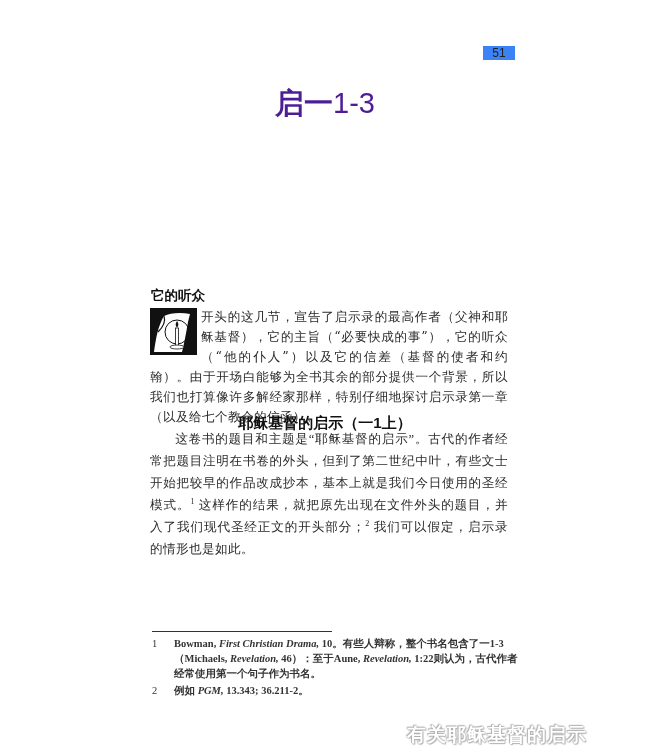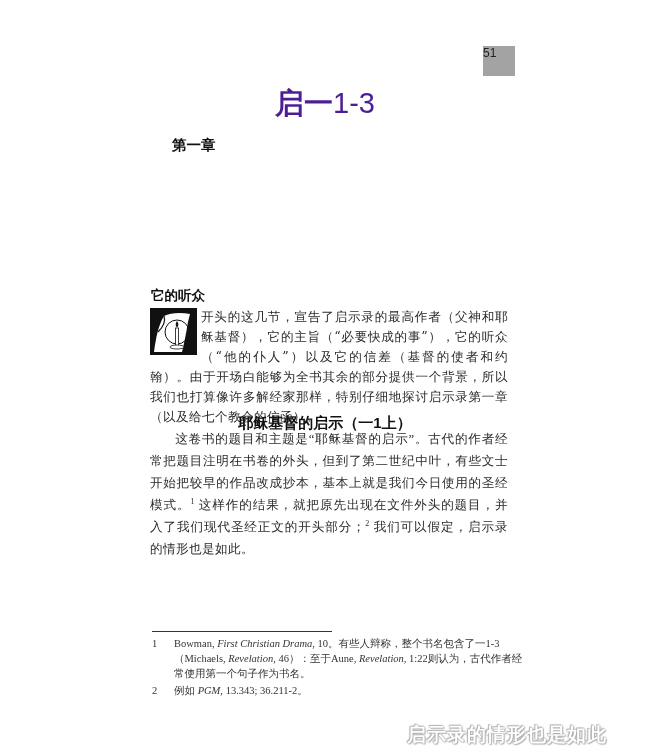--- a/index.html
+++ b/index.html
@@ -1,21 +1,21 @@
 <!DOCTYPE html>
 <html><head>
   <meta charset="utf-8">
   <style>
     html, body { margin: 0; padding: 0; background: #ffffff; }
     body { width: 650px; height: 750px; position: relative; overflow: hidden; color: #1a1a1a; }
 
     .page-num {
-      position: absolute; left: 483px; top: 46px; width: 32px; height: 30px;
-      background: #a3a3a3; font-family: "Liberation Sans", sans-serif;
-      font-size: 12px; line-height: 14px; color: #222;
+      position: absolute; left: 483px; top: 46px; width: 32px; height: 14px;
+      background: #3b82f6; font-family: "Liberation Sans", sans-serif;
+      font-size: 12px; line-height: 14px; text-align: center; color: #222;
     }
     .chapter-title {
       position: absolute; left: 0; width: 650px; top: 84px; text-align: center;
       font-family: "Liberation Sans", sans-serif; font-size: 29px; font-weight: bold; color: #4c1d95;
       letter-spacing: 0;
     }
     .chapter-title .num { font-weight: normal; }
 
     .scripture {
       position: absolute; left: 172px; top: 136px; width: 315px;
@@ -48,38 +48,37 @@
     }
     .body-text p { margin: 0; line-height: 22px; text-indent: 2em; text-align: justify; letter-spacing: 0.4px; }
 
     .fn-rule { position: absolute; left: 152px; top: 631px; width: 180px; height: 1px; background: #333; }
     .footnotes {
       position: absolute; left: 152px; top: 636px; width: 372px;
       font-family: "Liberation Serif", "DejaVu Serif", serif; font-size: 10.5px; color: #333;
     }
     .fn { display: flex; line-height: 15px; margin-bottom: 2px; }
     .fn .n { width: 22px; flex: none; }
-    .fn .t { flex: 1; }
+    .fn .t { flex: 1; font-weight: bold; }
 
     .watermark {
       position: absolute; left: 407px; top: 722px;
       font-family: "DejaVu Sans", sans-serif; font-weight: bold; font-size: 19px;
       color: #ffffff; letter-spacing: 1px;
       text-shadow: 0 0 1px #999, 0 0 2px #aaa, 1px 1px 1px #bbb, -1px -1px 1px #bbb;
     }
   </style>
 </head>
 <body>
 
 <div class="page-num">51</div>
 
 <div class="chapter-title"><span>启一</span><span class="num">1-3</span></div>
 
 <div class="scripture">
-  <div class="heading">第一章</div>
 </div>
 
 <div class="section-label">它的听众</div>
 
 <div class="intro">
   <div class="icon-box">
     <svg width="47" height="47" viewBox="0 0 47 47">
       <rect width="47" height="47" fill="#111"></rect>
       <path d="M4 44 C6 30 8 18 14 8 C20 5 30 4 40 6 L38 14 C36 26 34 36 32 44 Z" fill="#fff"></path>
       <path d="M14 8 C16 14 12 20 8 24" stroke="#111" stroke-width="1.2" fill="none"></path>
@@ -105,13 +104,13 @@
   <div class="fn">
     <span class="n">1</span>
     <span class="t"><span>Bowman, </span><i>First Christian Drama,</i><span> 10。有些人辩称，整个书名包含了一1-3（Michaels, </span><i>Revelation,</i><span> 46）：至于Aune, </span><i>Revelation,</i><span> 1:22则认为，古代作者经常使用第一个句子作为书名。</span></span>
   </div>
   <div class="fn">
     <span class="n">2</span>
     <span class="t"><span>例如 </span><i>PGM,</i><span> 13.343; 36.211-2。</span></span>
   </div>
 </div>
 
-<div class="watermark">启示录的情形也是如此</div>
+<div class="watermark">有关耶稣基督的启示</div>
 
 </body></html>

